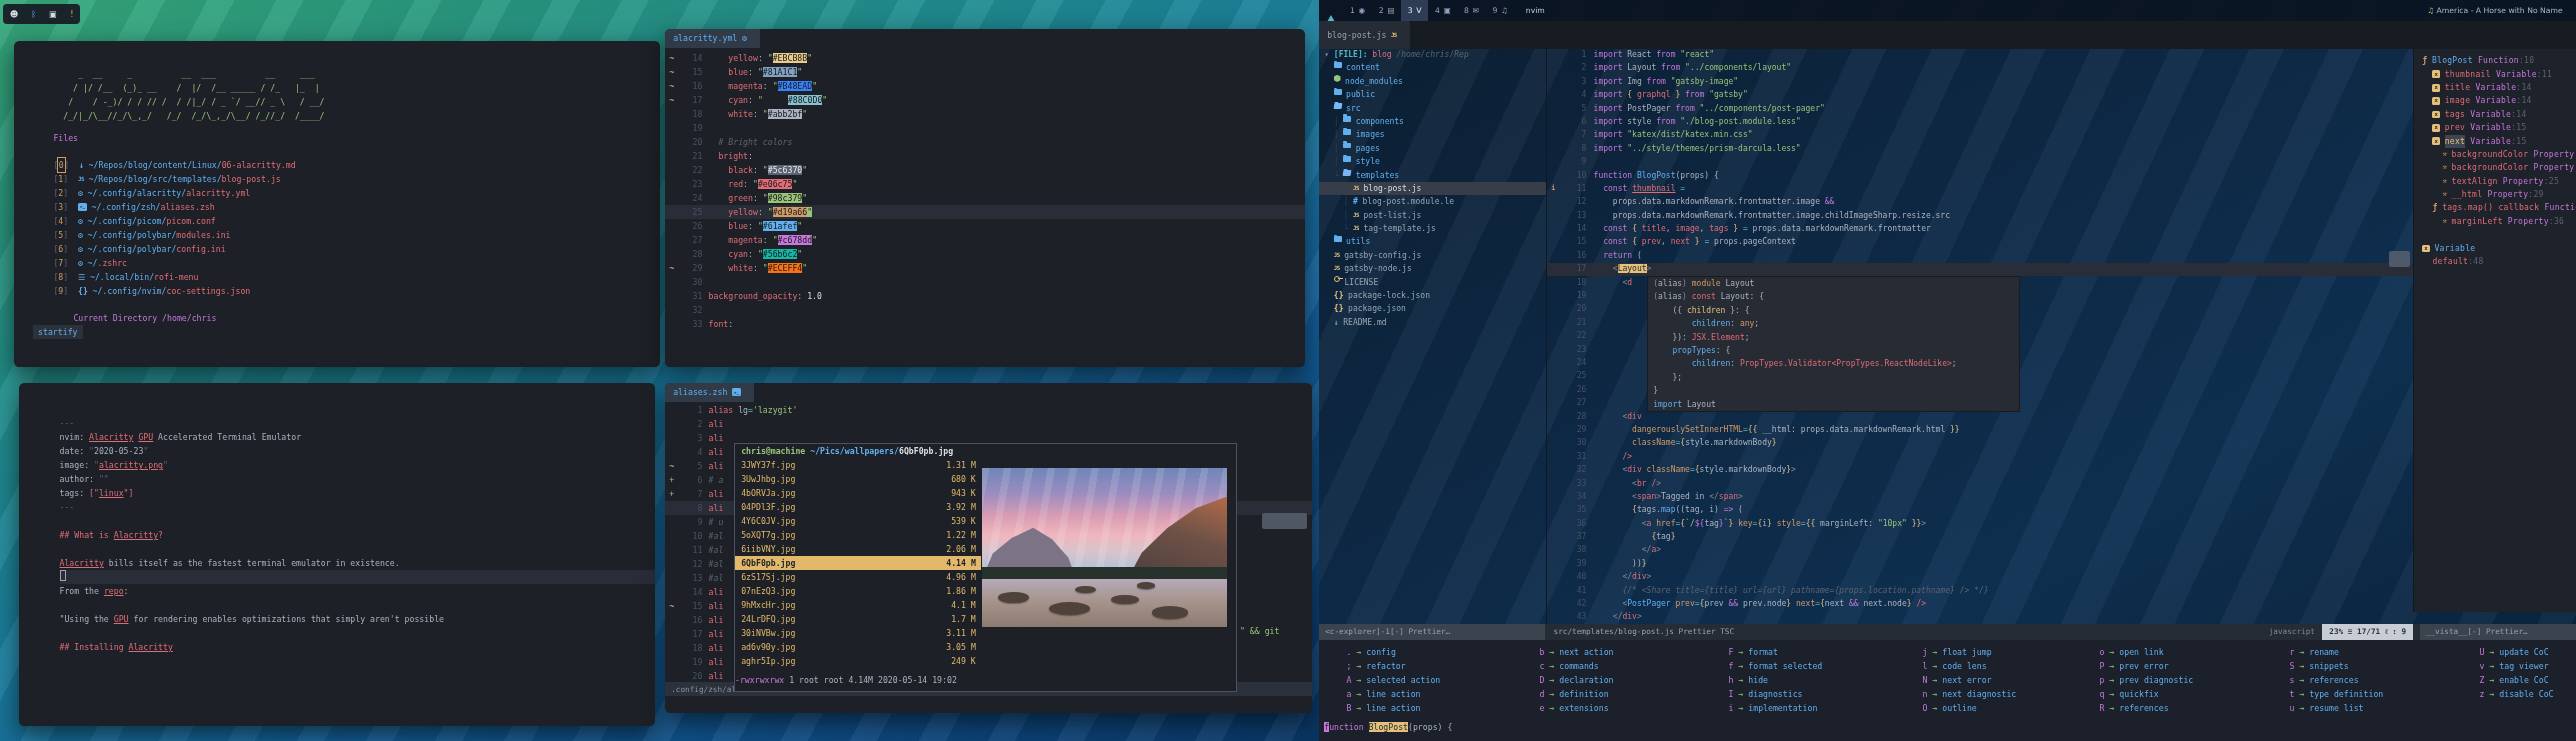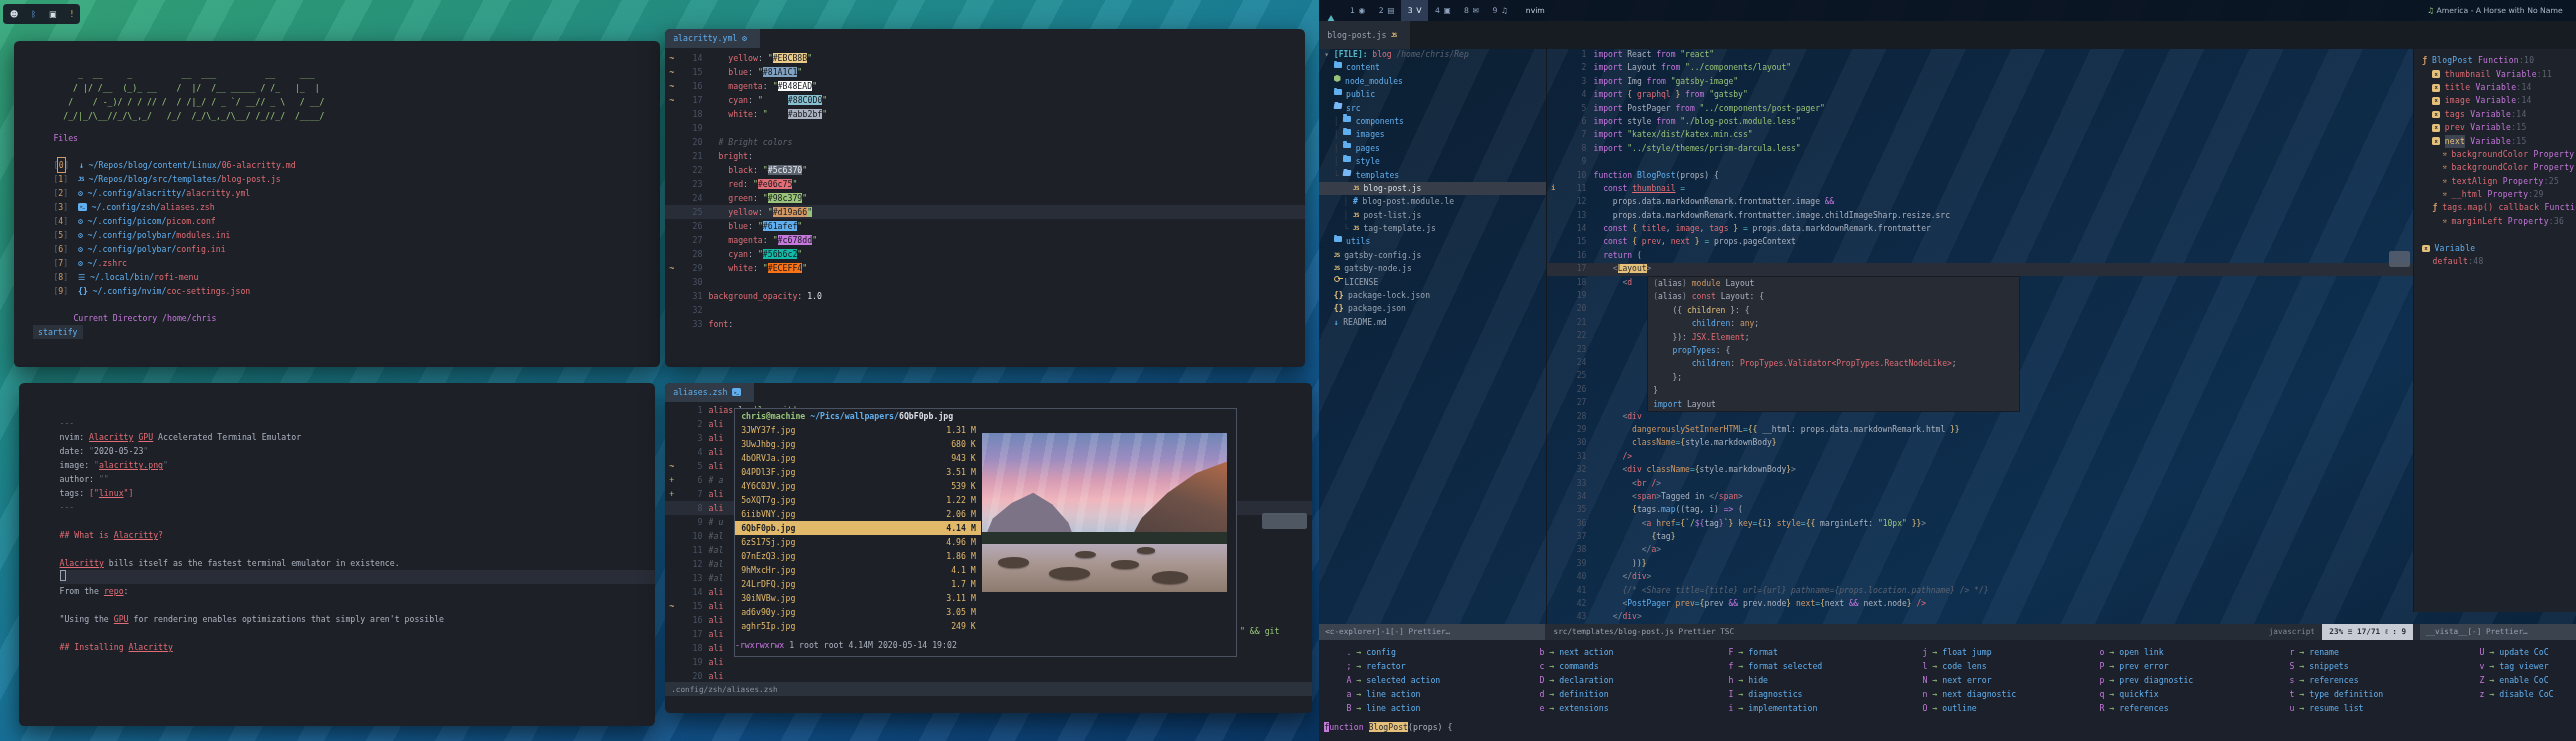--- a/index.html
+++ b/index.html
@@ -144,23 +144,23 @@
   </div>
 
   <div class="win" id="winB" style="left:665px;top:29px;width:640px;height:338px">
     <div class="tab">
         <span>alacritty.yml</span>
         <span class="ic ic-gear">⚙</span>
       </div>
     <div style="position:absolute;left:0;top:21.6px;right:0" id="yml-lines">
         <div class="row"><span class="sgn y">~</span><span class="num">14</span><span class="txt"><span class="w">    </span><span class="r">yellow</span><span class="w">: </span><span class="g">"</span><span class="sw" style="background: rgb(235, 203, 139); color: rgb(22, 25, 31);">#EBCB8B</span><span class="g">"</span></span></div>
         <div class="row"><span class="sgn y">~</span><span class="num">15</span><span class="txt"><span class="w">    </span><span class="r">blue</span><span class="w">: </span><span class="g">"</span><span class="sw" style="background: rgb(129, 161, 193); color: rgb(22, 25, 31);">#81A1C1</span><span class="g">"</span></span></div>
-        <div class="row"><span class="sgn y">~</span><span class="num">16</span><span class="txt"><span class="w">    </span><span class="r">magenta</span><span class="w">: </span><span class="g">"</span><span class="sw" style="background: #ffffff; color: rgb(22, 25, 31);">#B48EAD</span><span class="g">"</span></span></div>
+        <div class="row"><span class="sgn y">~</span><span class="num">16</span><span class="txt"><span class="w">    </span><span class="r">magenta</span><span class="w">: </span><span class="g">"</span><span class="sw" style="background: #3b82f6; color: rgb(22, 25, 31);">#B48EAD</span><span class="g">"</span></span></div>
         <div class="row"><span class="sgn y">~</span><span class="num">17</span><span class="txt"><span class="w">    </span><span class="r">cyan</span><span class="w">: </span><span class="g">"</span><span class="sw" style="background: rgb(136, 192, 208); color: rgb(22, 25, 31); margin-left: 25px;">#88C0D0</span><span class="g">"</span></span></div>
-        <div class="row"><span class="sgn"> </span><span class="num">18</span><span class="txt"><span class="w">    </span><span class="r">white</span><span class="w">: </span><span class="g">"</span><span class="sw" style="background: rgb(171, 178, 191); color: rgb(22, 25, 31); margin-left: 20px;">#abb2bf</span><span class="g">"</span></span></div>
+        <div class="row"><span class="sgn"> </span><span class="num">18</span><span class="txt"><span class="w">    </span><span class="r">white</span><span class="w">: </span><span class="g">"</span><span class="sw" style="background: rgb(171, 178, 191); color: rgb(22, 25, 31);">#abb2bf</span><span class="g">"</span></span></div>
         <div class="row"><span class="sgn"> </span><span class="num">19</span><span class="txt"></span></div>
         <div class="row"><span class="sgn"> </span><span class="num">20</span><span class="txt"><span class="d i">  # Bright colors</span></span></div>
         <div class="row"><span class="sgn"> </span><span class="num">21</span><span class="txt"><span class="r">  bright</span><span class="w">:</span></span></div>
         <div class="row"><span class="sgn"> </span><span class="num">22</span><span class="txt"><span class="w">    </span><span class="r">black</span><span class="w">: </span><span class="g">"</span><span class="sw" style="background: rgb(92, 99, 112); color: rgb(232, 234, 240);">#5c6370</span><span class="g">"</span></span></div>
         <div class="row"><span class="sgn"> </span><span class="num">23</span><span class="txt"><span class="w">    </span><span class="r">red</span><span class="w">: </span><span class="g">"</span><span class="sw" style="background: rgb(224, 108, 117); color: rgb(22, 25, 31);">#e06c75</span><span class="g">"</span></span></div>
         <div class="row"><span class="sgn"> </span><span class="num">24</span><span class="txt"><span class="w">    </span><span class="r">green</span><span class="w">: </span><span class="g">"</span><span class="sw" style="background: rgb(152, 195, 121); color: rgb(22, 25, 31);">#98c379</span><span class="g">"</span></span></div>
         <div class="row curline"><span class="sgn"> </span><span class="num e">25</span><span class="txt"><span class="w">    </span><span class="r">yellow</span><span class="w">: </span><span class="g">"</span><span class="sw" style="background: rgb(209, 154, 102); color: rgb(22, 25, 31);">#d19a66</span><span class="cur">"</span></span></div>
         <div class="row"><span class="sgn"> </span><span class="num">26</span><span class="txt"><span class="w">    </span><span class="r">blue</span><span class="w">: </span><span class="g">"</span><span class="sw" style="background: rgb(97, 175, 239); color: rgb(22, 25, 31);">#61afef</span><span class="g">"</span></span></div>
         <div class="row"><span class="sgn"> </span><span class="num">27</span><span class="txt"><span class="w">    </span><span class="r">magenta</span><span class="w">: </span><span class="g">"</span><span class="sw" style="background: rgb(198, 120, 221); color: rgb(22, 25, 31);">#c678dd</span><span class="g">"</span></span></div>
         <div class="row"><span class="sgn"> </span><span class="num">28</span><span class="txt"><span class="w">    </span><span class="r">cyan</span><span class="w">: </span><span class="g">"</span><span class="sw" style="background: #14b8a6; color: rgb(22, 25, 31);">#56b6c2</span><span class="g">"</span></span></div>
@@ -220,29 +220,29 @@
         <div class="row"><span class="sgn"> </span><span class="num">18</span><span class="txt"><span class="r">ali</span></span></div>
         <div class="row"><span class="sgn"> </span><span class="num">19</span><span class="txt"><span class="r">ali</span></span></div>
         <div class="row"><span class="sgn"> </span><span class="num">20</span><span class="txt"><span class="r">ali</span></span></div>
       </div>
     <div class="g" style="position:absolute;left:575px;top:243px;font-size:8.2px">" &amp;&amp; git</div>
     <div class="sl" style="top:299px;height:14px">
         <span style="padding-left:6.2px">.config/zsh/aliases.zsh</span>
       </div>
   </div>
 
-  <div class="lf" style="left:734px;top:408px;width:501px;height:247px">
+  <div class="lf" style="left:734px;top:443px;width:501px;height:247px">
     <div class="lf-row" style="color:#dcdfe4">
       <span class="g bo lf-name">chris@machine</span><span class="b bo"> ~/Pics/wallpapers/</span><span class="e bo">6QbF0pb.jpg</span>
     </div>
     <div id="lf-files" style="width:246px">
         <div class="lf-row"><span class="lf-name">3JWY37f.jpg</span><span class="lf-size">1.31 M</span></div>
         <div class="lf-row"><span class="lf-name">3UwJhbg.jpg</span><span class="lf-size">680 K</span></div>
         <div class="lf-row"><span class="lf-name">4bORVJa.jpg</span><span class="lf-size">943 K</span></div>
-        <div class="lf-row"><span class="lf-name">04PDl3F.jpg</span><span class="lf-size">3.51 M</span></div>
+        <div class="lf-row"><span class="lf-name">04PDl3F.jpg</span><span class="lf-size">3.92 M</span></div>
         <div class="lf-row"><span class="lf-name">4Y6C0JV.jpg</span><span class="lf-size">539 K</span></div>
         <div class="lf-row"><span class="lf-name">5oXQT7g.jpg</span><span class="lf-size">1.22 M</span></div>
         <div class="lf-row"><span class="lf-name">6iibVNY.jpg</span><span class="lf-size">2.06 M</span></div>
         <div class="lf-row sel"><span class="lf-name">6QbF0pb.jpg</span><span class="lf-size">4.14 M</span></div>
         <div class="lf-row"><span class="lf-name">6zS17Sj.jpg</span><span class="lf-size">4.96 M</span></div>
         <div class="lf-row"><span class="lf-name">07nEzQ3.jpg</span><span class="lf-size">1.86 M</span></div>
         <div class="lf-row"><span class="lf-name">9hMxcHr.jpg</span><span class="lf-size">4.1 M</span></div>
         <div class="lf-row"><span class="lf-name">24LrDFQ.jpg</span><span class="lf-size">1.7 M</span></div>
         <div class="lf-row"><span class="lf-name">30iNVBw.jpg</span><span class="lf-size">3.11 M</span></div>
         <div class="lf-row"><span class="lf-name">ad6v90y.jpg</span><span class="lf-size">3.05 M</span></div>

